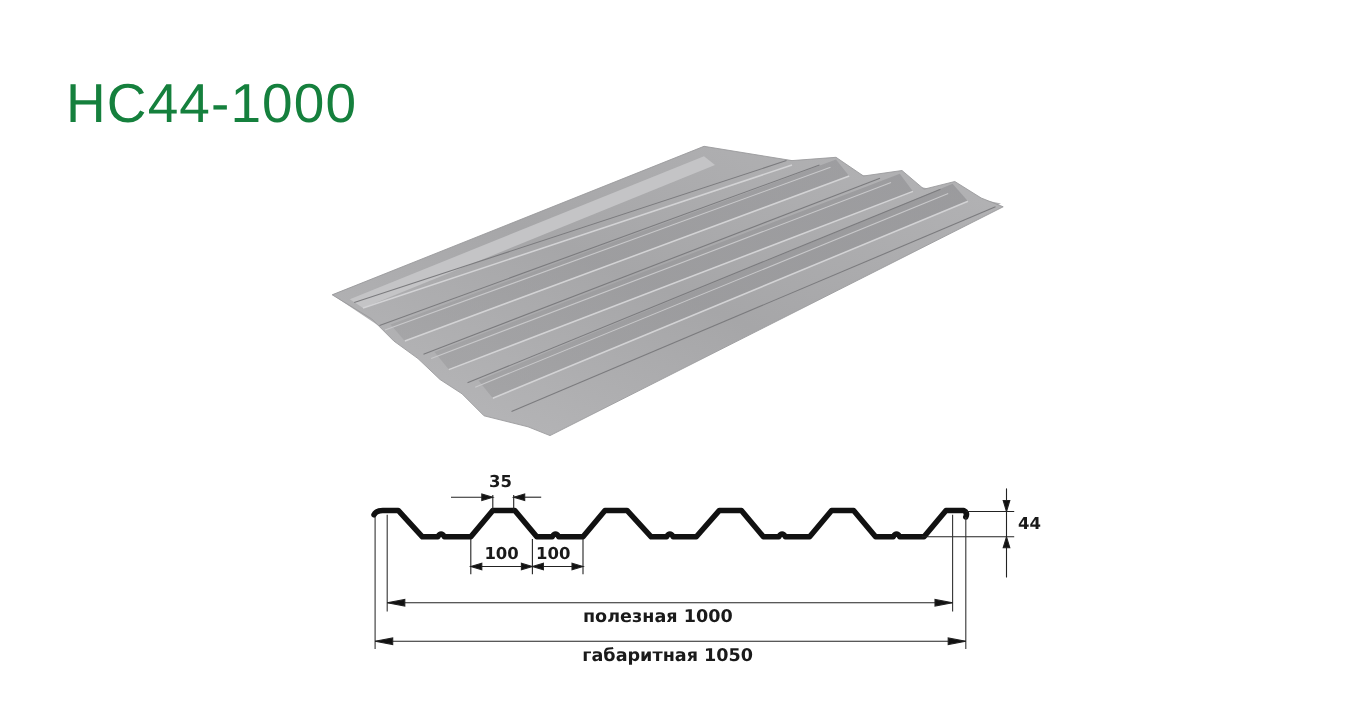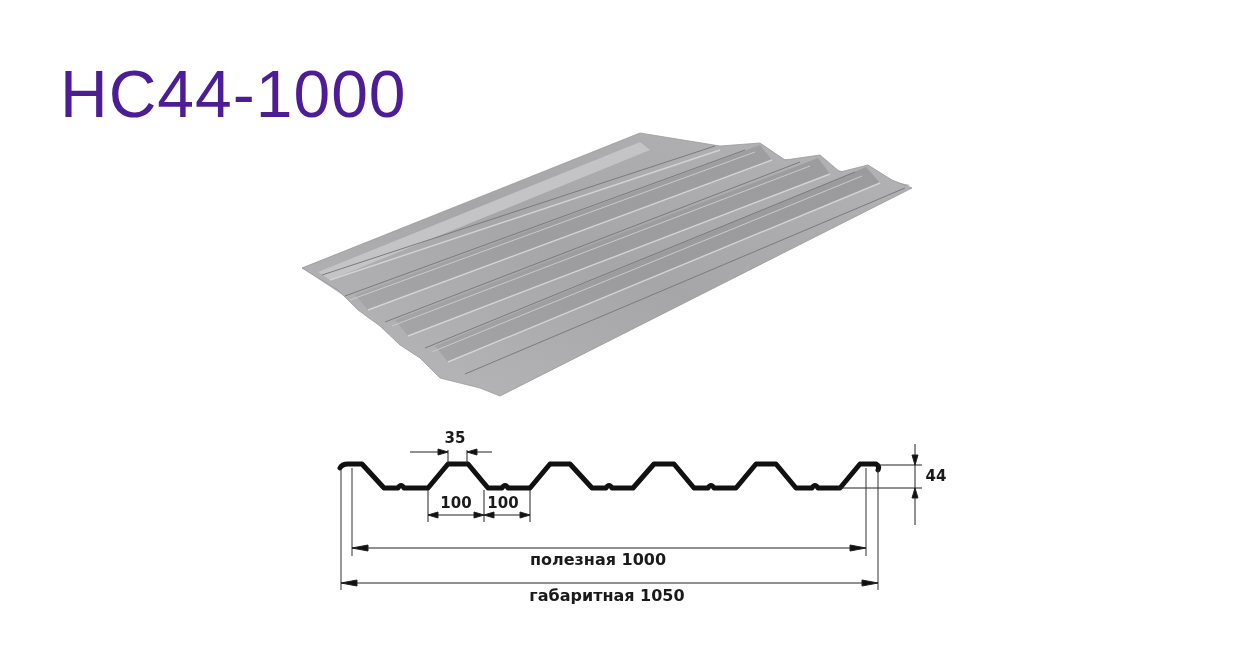--- a/index.html
+++ b/index.html
@@ -1,20 +1,20 @@
 <!DOCTYPE html>
 <html><head>
   <meta charset="utf-8">
   <style>
     html, body { margin: 0; padding: 0; background: #ffffff; }
     body { width: 1240px; height: 660px; position: relative; overflow: hidden; font-family: "DejaVu Sans", sans-serif; }
     .title {
       position: absolute; left: 60px; top: 62px;
       font-family: "Liberation Sans", sans-serif;
-      font-size: 66px; font-weight: 400; color: #4c1d95; letter-spacing: 1px;
+      font-size: 50px; font-weight: 400; color: #15803d; letter-spacing: 1px;
       line-height: 64px;
     }
     .sheet { position: absolute; left: 0; top: 0; }
     .drawing { position: absolute; left: 0; top: 0; }
     .dimtext { font-family: "DejaVu Sans", sans-serif; font-weight: 700; fill: #1a1a1a; }
   </style>
 </head>
 <body>
 
 <div class="title">НС44-1000</div>

